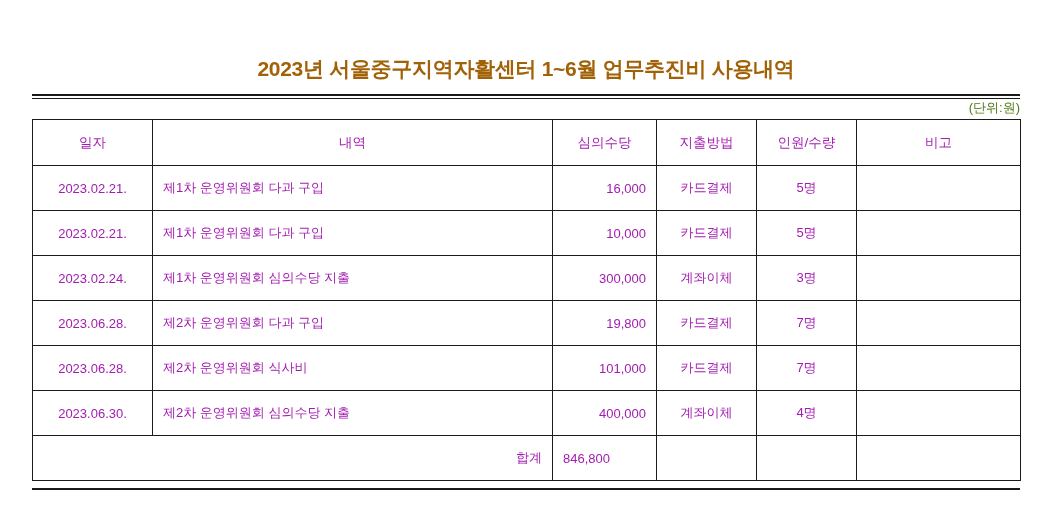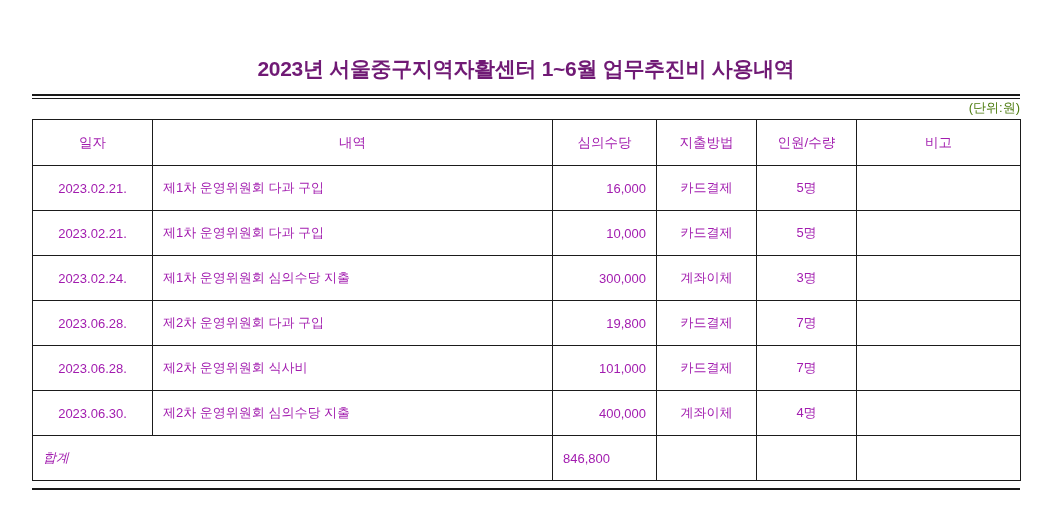--- a/index.html
+++ b/index.html
@@ -22,21 +22,21 @@
   }
   .doc-title {
     position: absolute;
     top: 55px;
     left: 0;
     width: 1052px;
     text-align: center;
     font-size: 21px;
     font-weight: bold;
     letter-spacing: -0.3px;
-    color: #701a75;
+    color: #a16207;
   }
   .rule-wrap {
     position: absolute;
     top: 94px;
     left: 32px;
     width: 988px;
   }
   .rule-thick {
     height: 2px;
     background: #1a1a1a;
@@ -81,22 +81,21 @@
   .col-date   { width: 120px; text-align: center; }
   .col-desc   { width: 400px; text-align: left; }
   .col-amount { width: 104px; text-align: right; padding-right: 14px; }
   .col-method { width: 100px; text-align: center; }
   .col-count  { width: 100px; text-align: center; }
   .col-note   { width: 164px; text-align: center; }
   .row-total td {
     text-align: center;
   }
   .row-total .total-label {
-    text-align: left;
-    font-style: italic;
+    text-align: right;
   }
   .row-total .total-amount {
     text-align: left;
     padding-right: 14px;
   }
   .bottom-rule {
     position: absolute;
     left: 32px;
     bottom: 18px;
     width: 988px;

